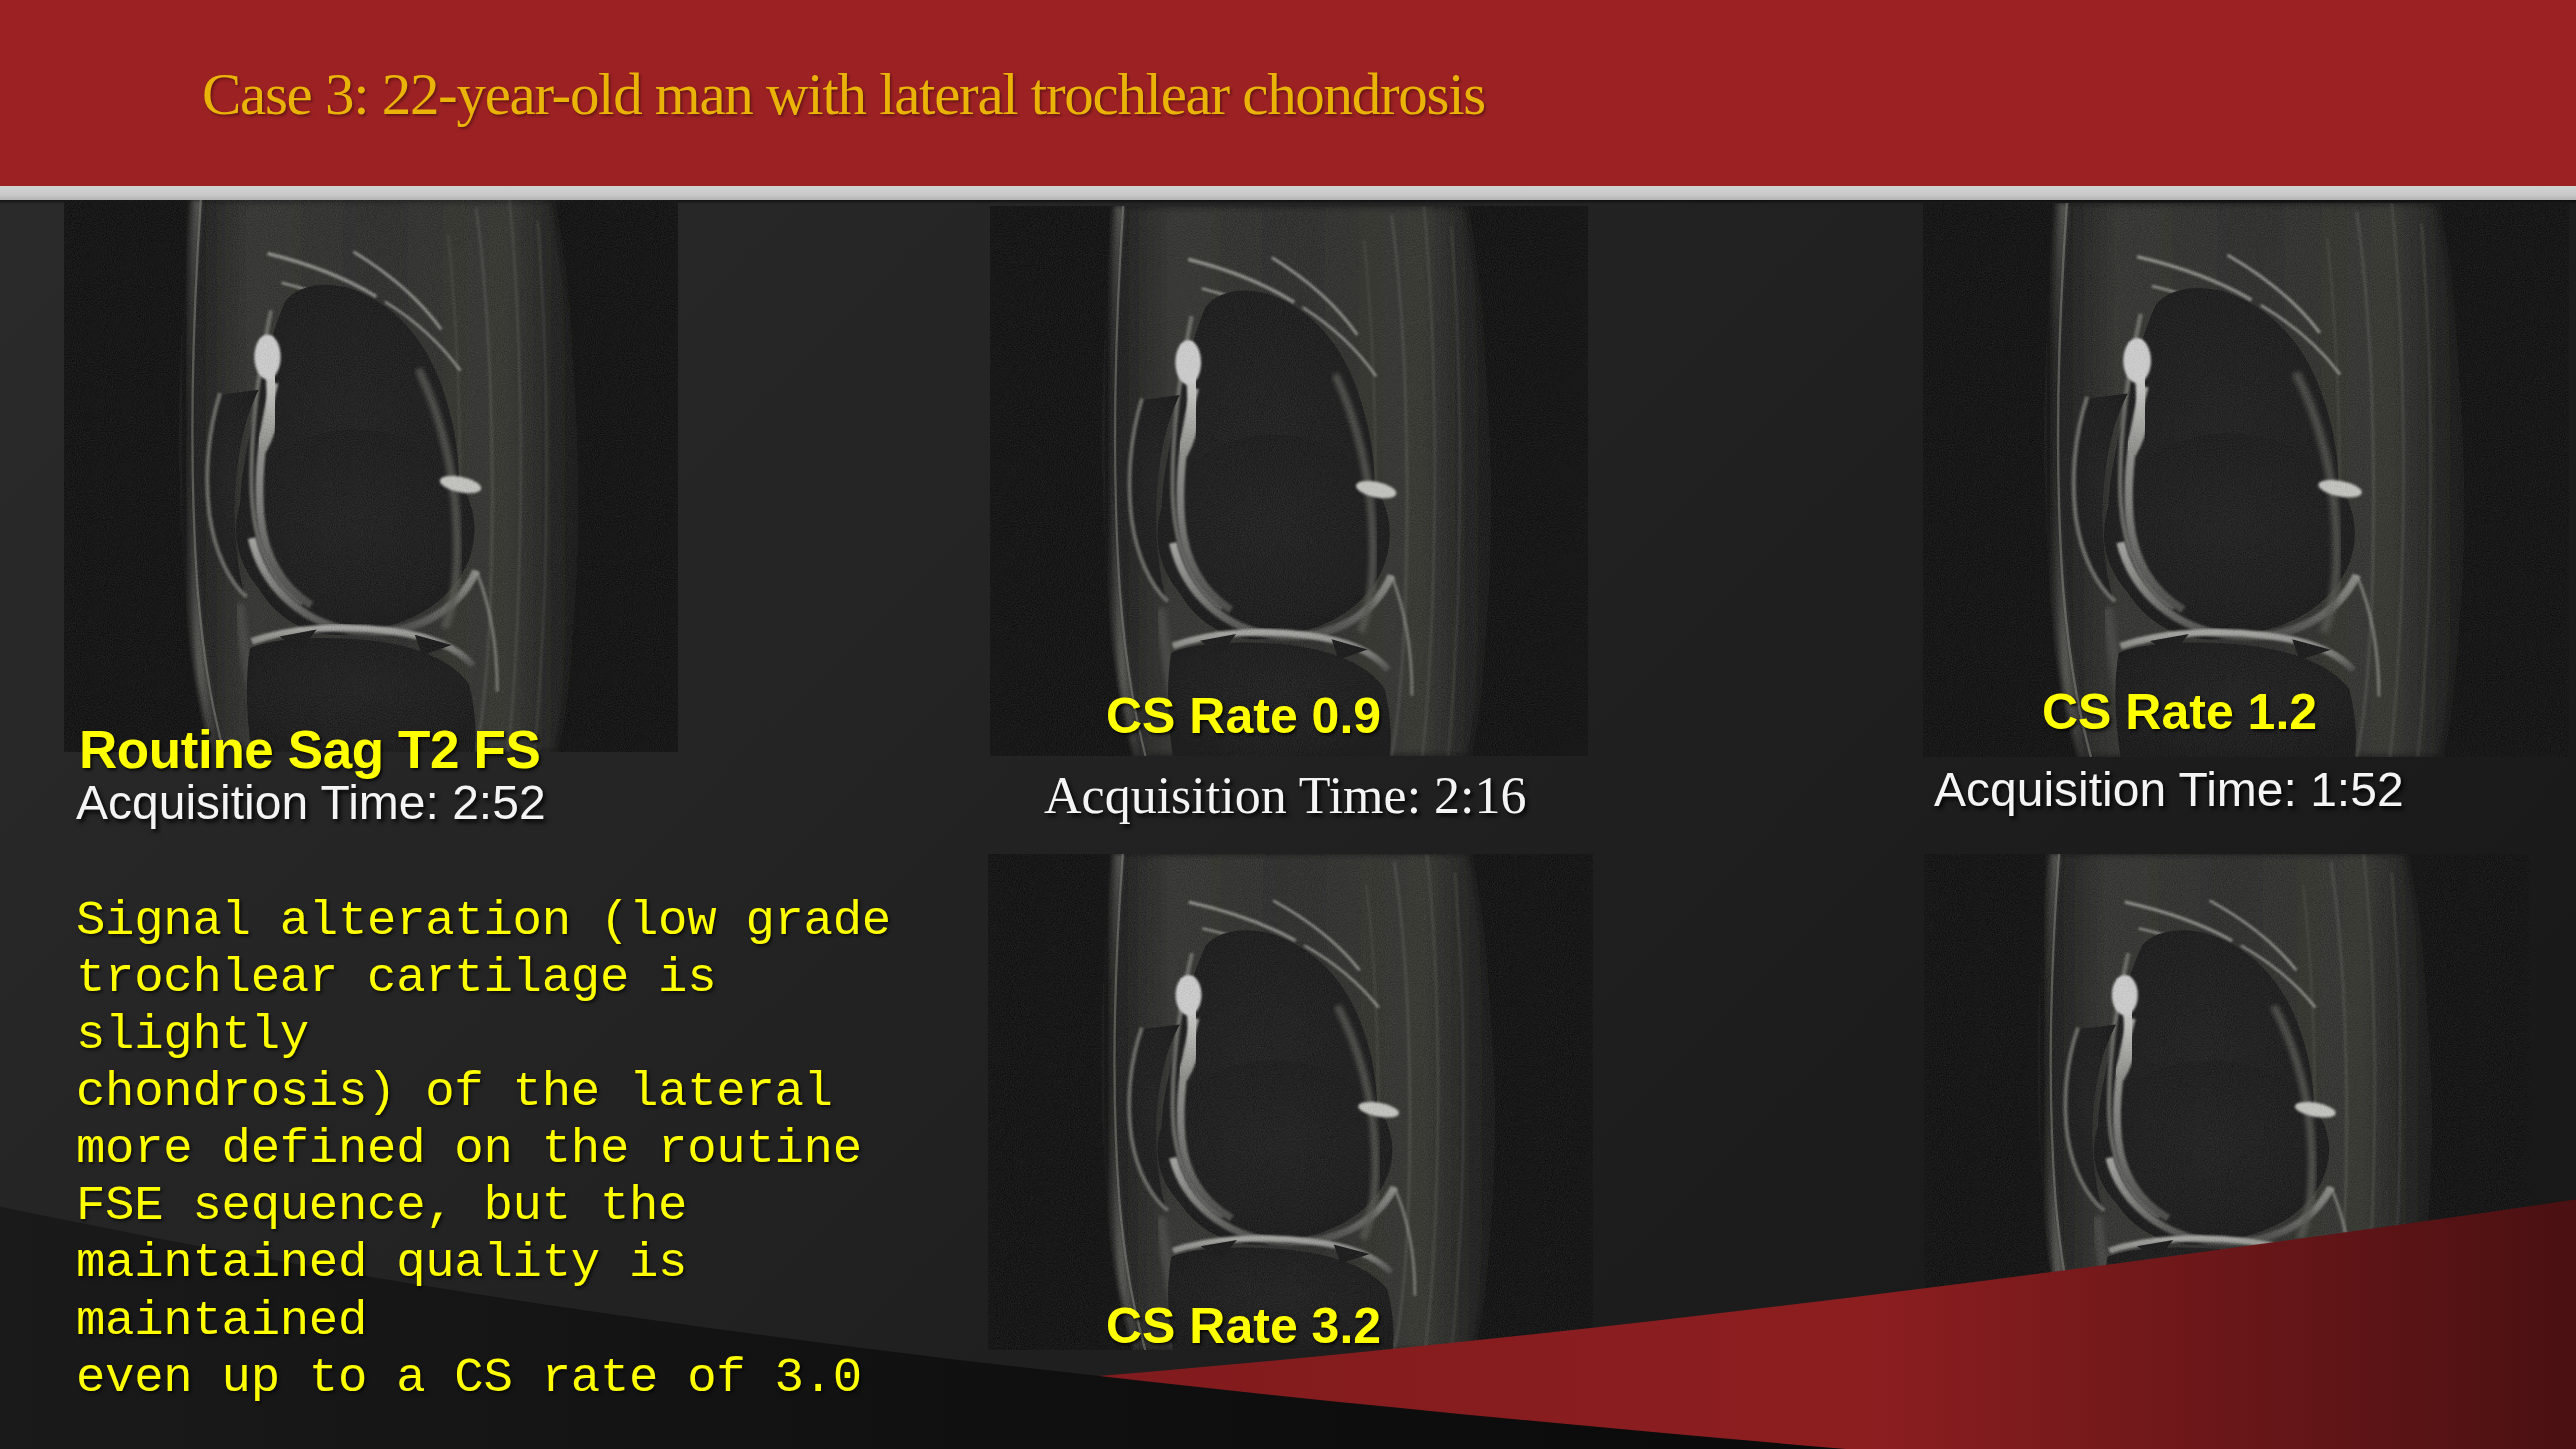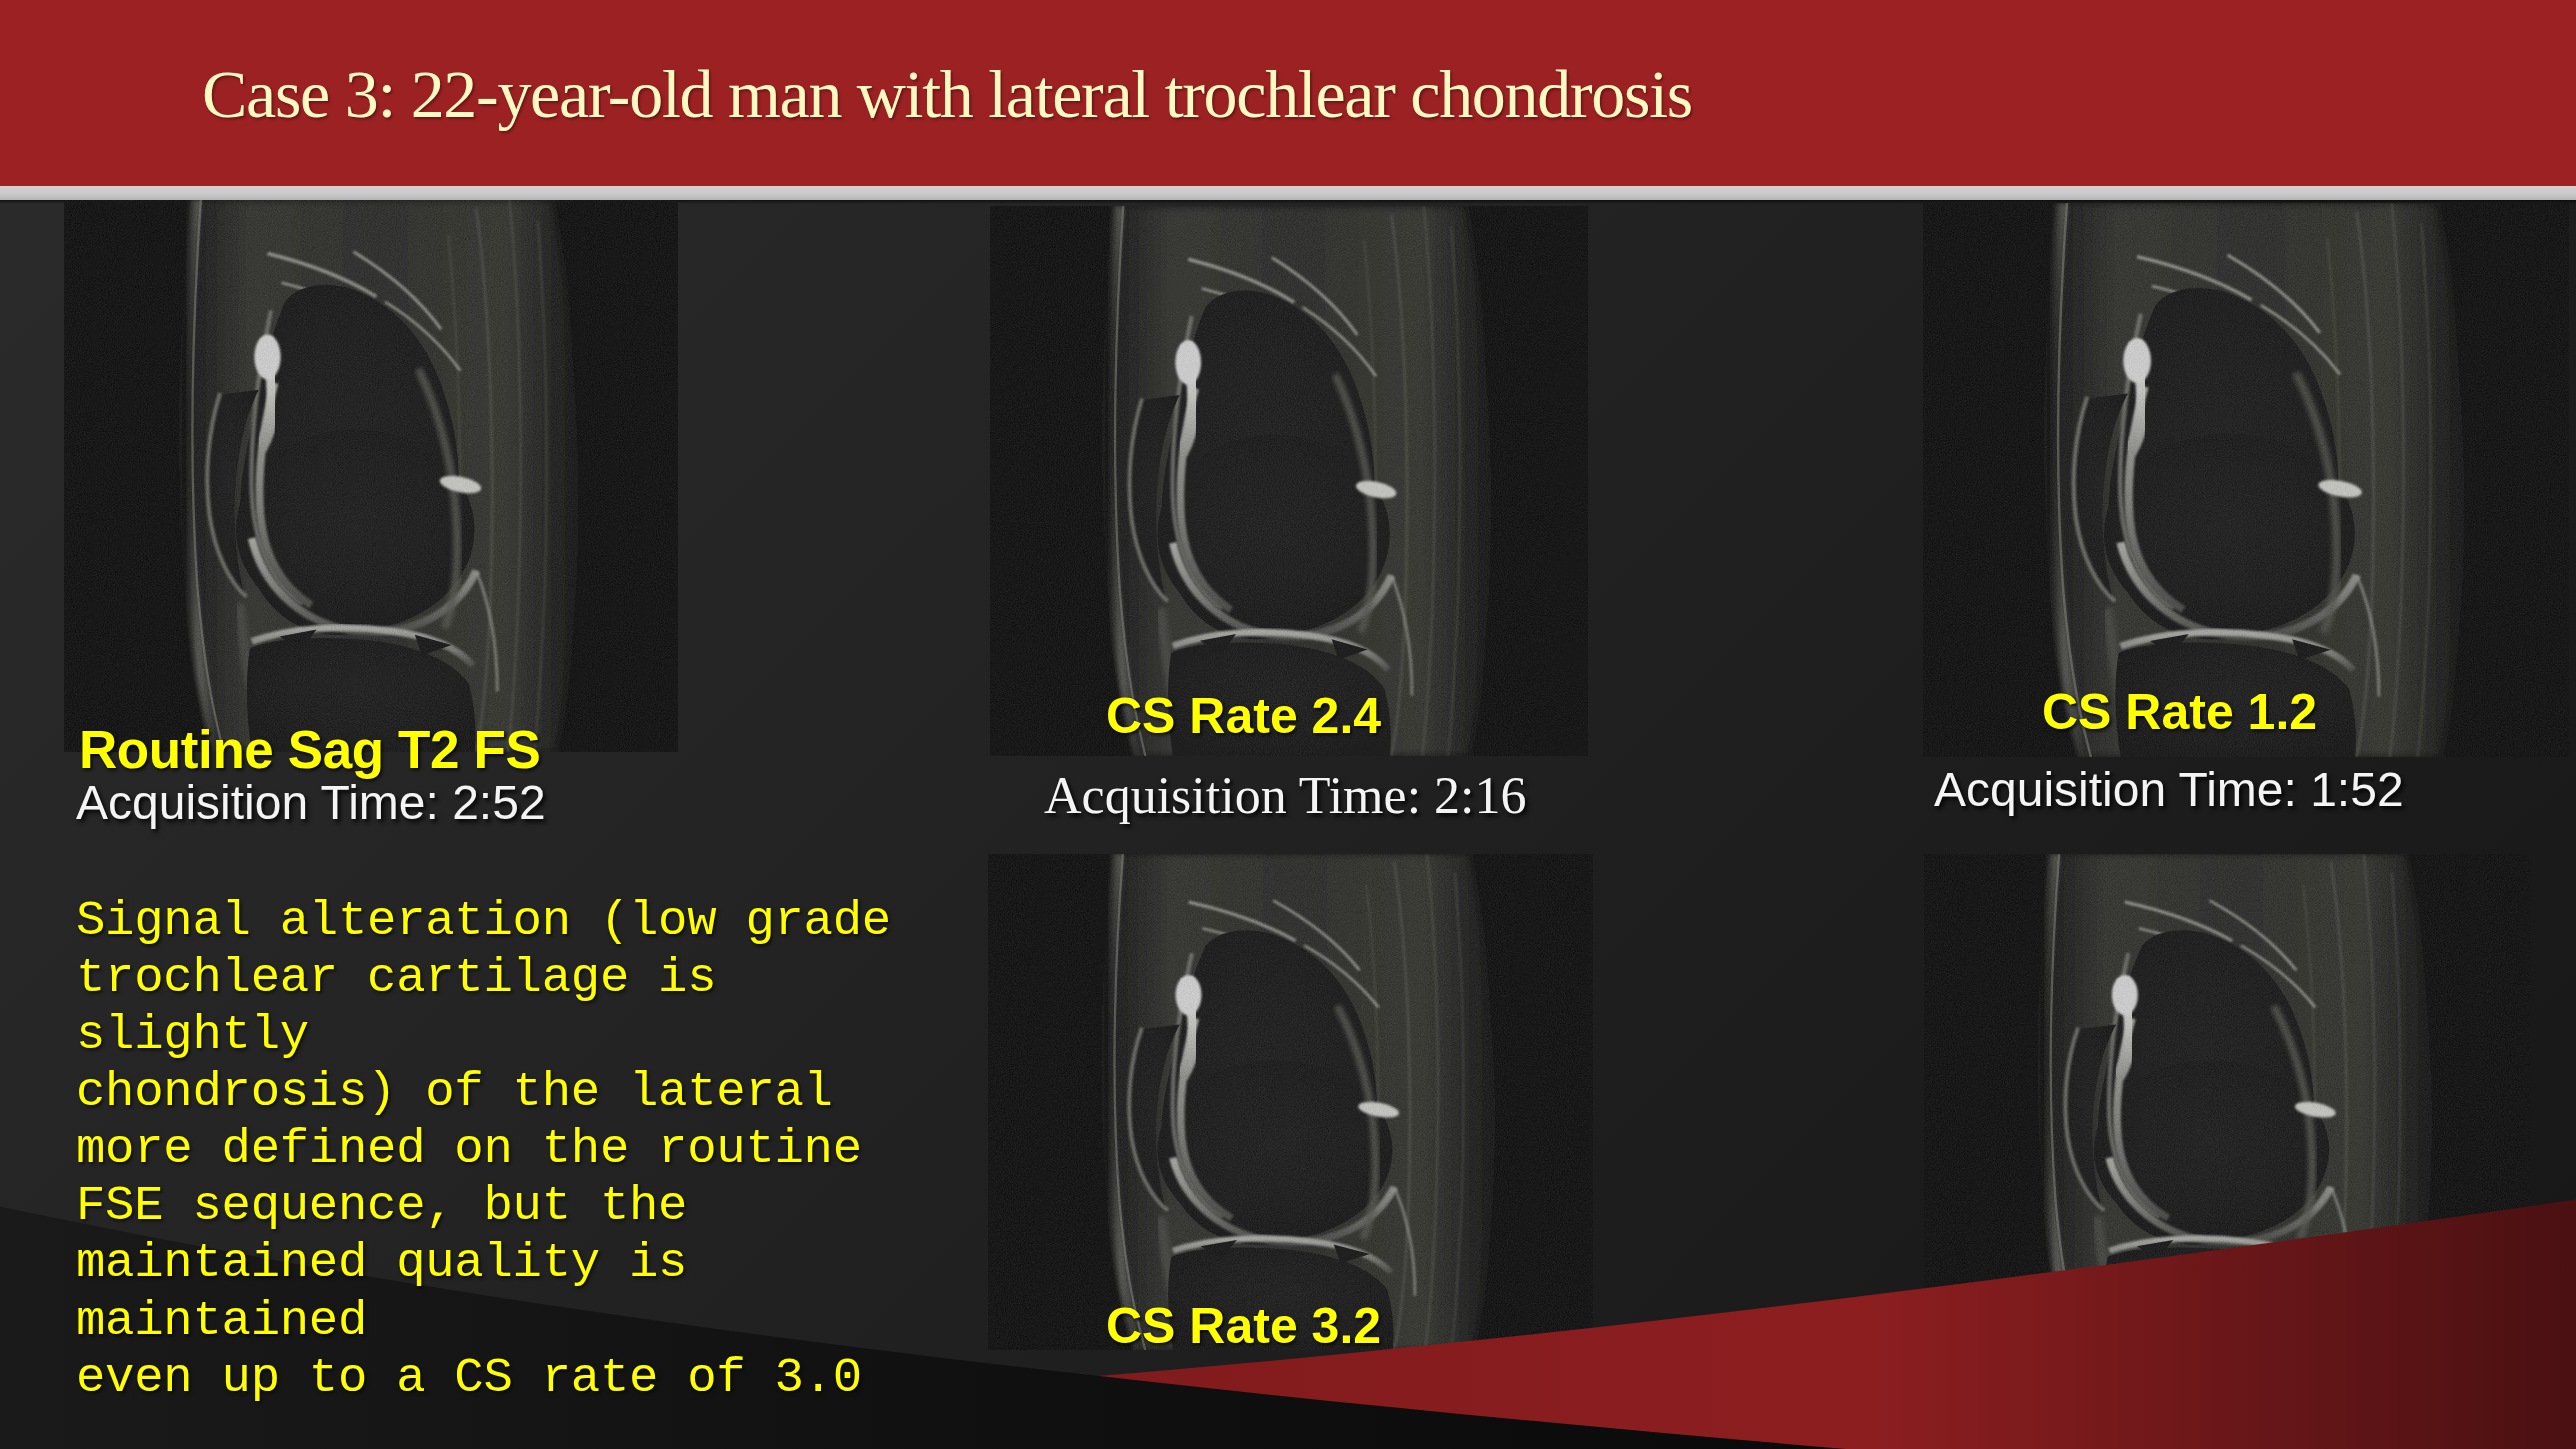--- a/index.html
+++ b/index.html
@@ -8,22 +8,22 @@
 
   #slide{position:relative;width:2576px;height:1449px;
          background:
            linear-gradient(135deg,#2b2b2b 0%,#242424 38%,#1d1d1d 70%,#171717 100%);
          overflow:hidden;}
 
   
   #header{position:absolute;left:0;top:0;width:2576px;height:186px;
           background:#9c2123;overflow:hidden;}
   #header-title{position:absolute;left:202px;top:17px;width:2318px;
-                color:#fef9c3;font-family:"Liberation Serif",serif;
-                font-size:68px;line-height:155px;font-weight:400;
+                color:#eab308;font-family:"Liberation Serif",serif;
+                font-size:59px;line-height:155px;font-weight:400;
                 letter-spacing:-1.3px;white-space:nowrap;
                 text-shadow:1.7px 1.7px 2.6px rgba(0,0,0,.35);}
   #header-rule{position:absolute;left:0;top:186px;width:2576px;height:13.7px;
                background:linear-gradient(180deg,#d2d2d2 0%,#c9c9c9 60%,#b4b4b4 100%);}
   #header-rule-shadow{position:absolute;left:0;top:200px;width:2576px;height:4.3px;
                background:linear-gradient(180deg,rgba(0,0,0,.55),rgba(0,0,0,0));}
 
   
   #deco{position:absolute;left:0;bottom:0;width:2576px;height:258px;
         pointer-events:none;}
@@ -195,21 +195,21 @@
     </svg>
   </div>
   <div class="img-caption" id="cap-routine">Routine Sag T2 FS</div>
   <div class="acq" id="acq-routine">Acquisition Time: 2:52</div>
 
   <div class="panel" id="panel-cs20">
     <svg viewBox="0 0 700 640" preserveAspectRatio="none">
       <use href="#knee"></use>
     </svg>
   </div>
-  <div class="img-caption" id="cap-cs20">CS Rate 2.4</div>
+  <div class="img-caption" id="cap-cs20">CS Rate 0.9</div>
   <div class="acq" id="acq-cs20">Acquisition Time: 2:16</div>
 
   <div class="panel" id="panel-cs24">
     <svg viewBox="0 0 700 640" preserveAspectRatio="none">
       <use href="#knee"></use>
     </svg>
   </div>
   <div class="img-caption" id="cap-cs24">CS Rate 1.2</div>
   <div class="acq" id="acq-cs24">Acquisition Time: 1:52</div>
 

